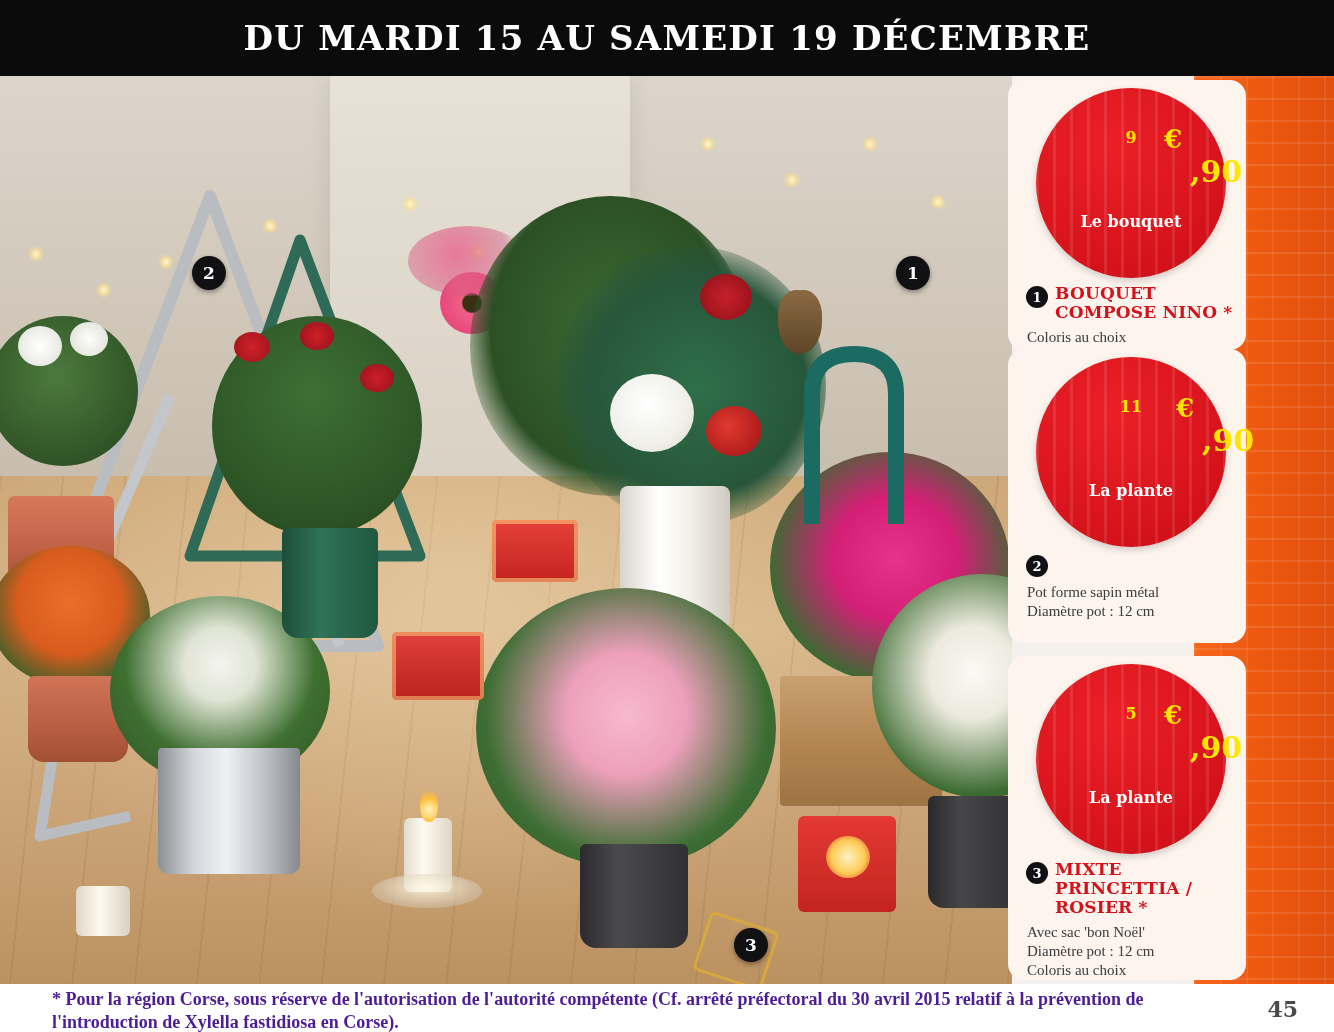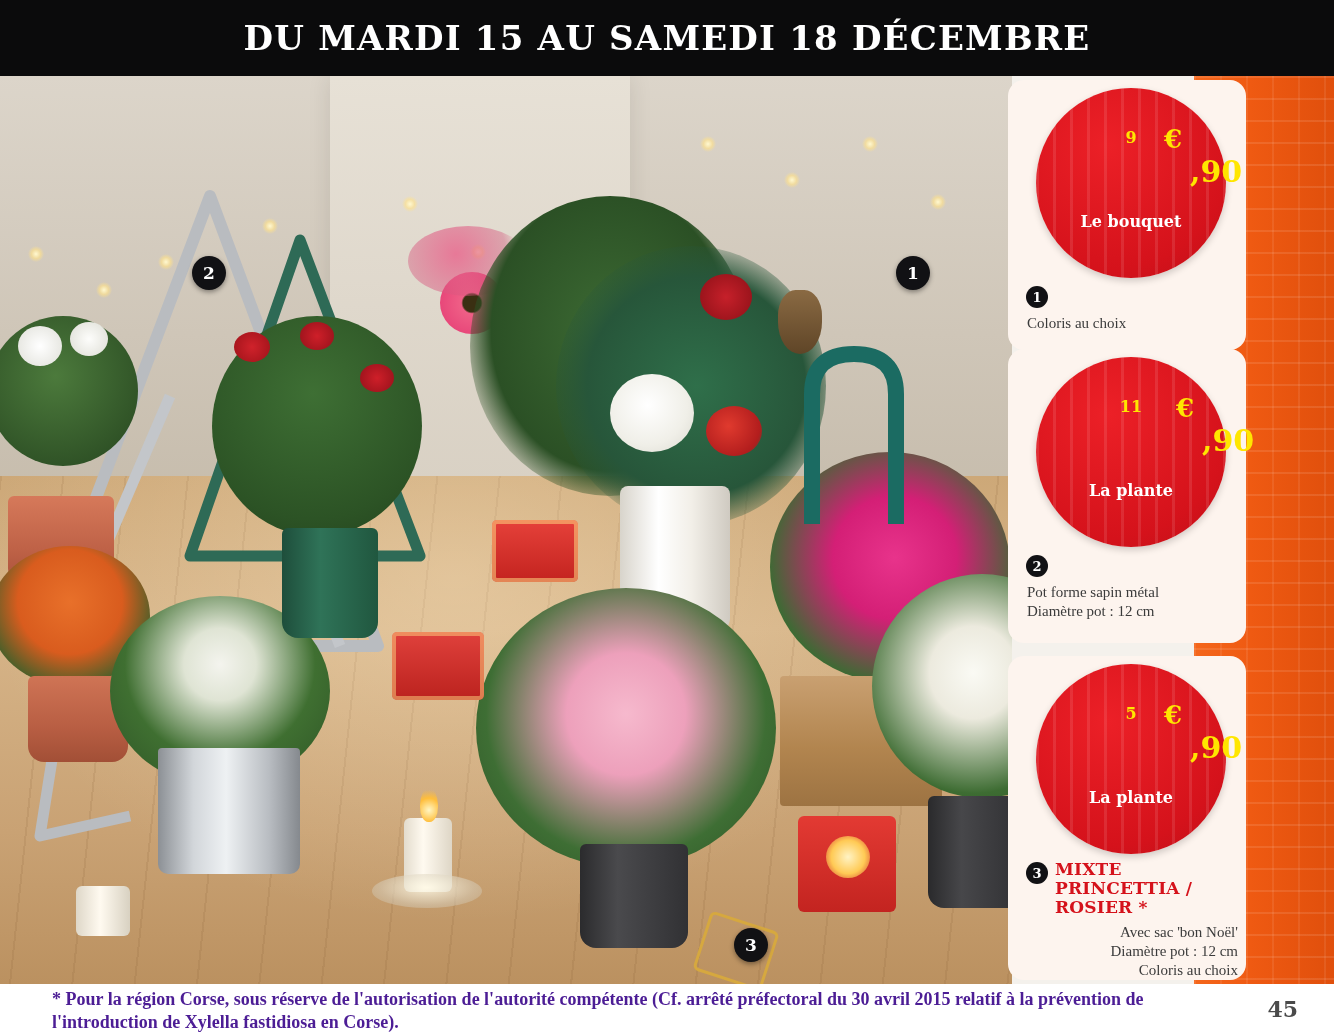--- a/index.html
+++ b/index.html
@@ -276,21 +276,21 @@
     color: #4a4a4a;
     font-family: "DejaVu Serif", serif;
     font-weight: bold;
     font-size: 22px;
   }
 </style>
 </head>
 <body>
 
 <div class="top-banner">
-  <div class="top-banner-text">DU MARDI 15 AU SAMEDI 18 DÉCEMBRE</div>
+  <div class="top-banner-text">DU MARDI 15 AU SAMEDI 19 DÉCEMBRE</div>
 </div>
 
 <div class="page-body">
 
   <div class="right-strip"></div>
 
   <div class="photo">
     <div class="wall"></div>
     <div class="wall-panel"></div>
     <div class="floor"></div>
@@ -427,20 +427,21 @@
     <div class="offer-card offer-1">
       <div class="price-disc">
         <div class="price-inner">9</div>
         <div class="price-euro" style="left:128px; top:36px;">€</div>
         <div class="price-cents" style="left:122px; top:66px;">,90</div>
         <div class="price-unit">Le bouquet</div>
       </div>
       <div class="offer-text">
         <div class="offer-head">
           <div class="offer-badge">1</div>
+          <div class="offer-title">BOUQUET COMPOSE NINO *</div>
         </div>
         <div class="offer-desc">Coloris au choix</div>
       </div>
     </div>
 
     <div class="offer-card offer-2">
       <div class="price-disc">
         <div class="price-inner">11</div>
         <div class="price-euro" style="left:140px; top:36px;">€</div>
         <div class="price-cents" style="left:134px; top:66px;">,90</div>
@@ -460,21 +461,21 @@
         <div class="price-inner">5</div>
         <div class="price-euro" style="left:128px; top:36px;">€</div>
         <div class="price-cents" style="left:122px; top:66px;">,90</div>
         <div class="price-unit">La plante</div>
       </div>
       <div class="offer-text">
         <div class="offer-head">
           <div class="offer-badge">3</div>
           <div class="offer-title">MIXTE PRINCETTIA / ROSIER *</div>
         </div>
-        <div class="offer-desc" style="white-space:pre-line;text-align:right;">Avec sac 'bon Noël'
+        <div class="offer-desc" style="white-space:pre-line;">Avec sac 'bon Noël'
 Diamètre pot : 12 cm
 Coloris au choix</div>
       </div>
     </div>
 
   </div>
 </div>
 
 <div class="footer">
   <div class="footer-note">* Pour la région Corse, sous réserve de l'autorisation de l'autorité compétente (Cf. arrêté préfectoral du 30 avril 2015 relatif à la prévention de l'introduction de Xylella fastidiosa en Corse).</div>

